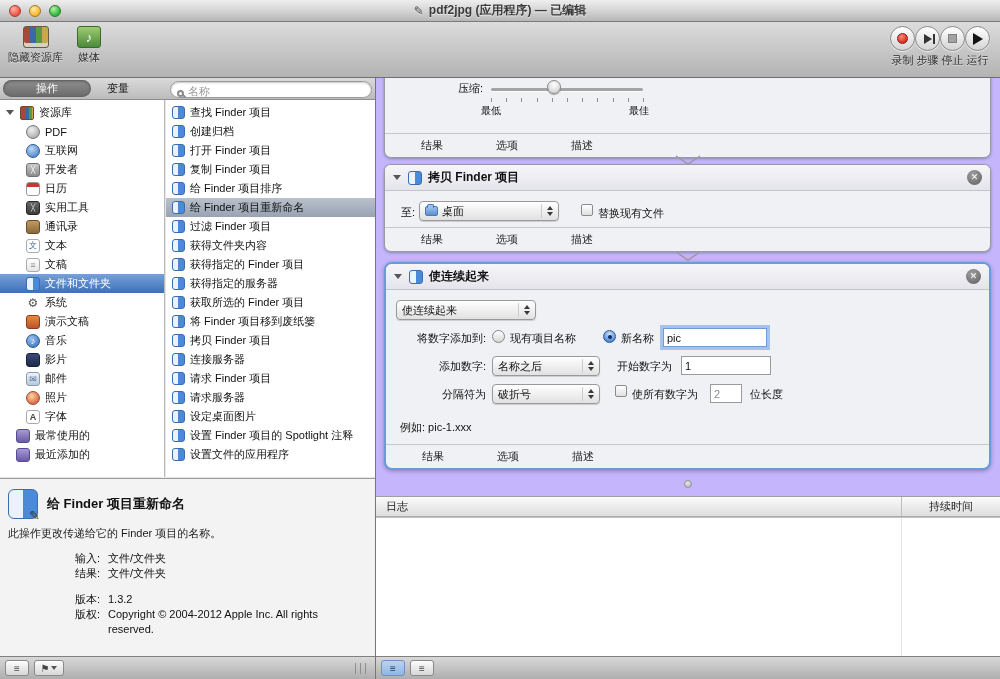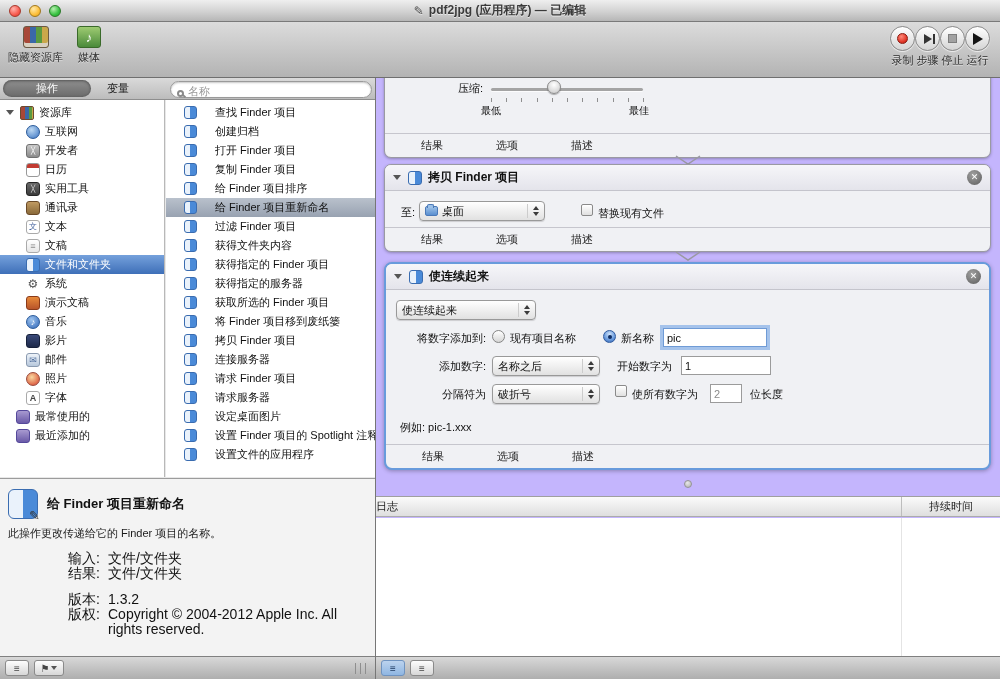--- a/index.html
+++ b/index.html
@@ -43,21 +43,21 @@
 .search-input::placeholder{color:#9a9a9a}
 
 .sidebar{position:absolute;top:100px;left:0;width:165px;height:377px;background:#fff;border-right:1px solid #b8b8b8;overflow:hidden;padding-top:3px}
 .actionlist{position:absolute;top:100px;left:166px;width:209px;height:377px;background:#fff;overflow:hidden;padding-top:3px}
 .vdiv{position:absolute;left:375px;top:78px;bottom:0;width:1px;background:#767676}
 
 .sb-row{height:19px;display:flex;align-items:center;gap:5px;padding-left:26px;white-space:nowrap;cursor:default}
 .sb-row.root{padding-left:6px}
 .sb-row.sel{background:linear-gradient(#75a1dc,#3e6fb8);color:#fff}
 .disc{width:0;height:0;border-left:4px solid transparent;border-right:4px solid transparent;border-top:5px solid #555;margin-right:1px;flex:0 0 auto}
-.ac-row{height:19px;display:flex;align-items:center;gap:18px;padding-left:18px;white-space:nowrap;overflow:hidden;cursor:default}
+.ac-row{height:19px;display:flex;align-items:center;gap:5px;padding-left:6px;white-space:nowrap;overflow:hidden;cursor:default}
 .ac-row.sel{background:linear-gradient(#b9c1cc,#98a2b1)}
 
 .ic{width:14px;height:14px;border-radius:3px;flex:0 0 auto;display:flex;align-items:center;justify-content:center;overflow:hidden}
 .ic.sm{width:13px;height:13px}
 .i-lib{background:linear-gradient(90deg,#a84838 0 4px,#3a68a8 4px 8px,#5a9a40 8px 11px,#caa84a 11px 14px);border:1px solid #6a4a30;border-radius:2px}
 .i-pdf{background:radial-gradient(circle at 38% 32%,#f0f0f0,#9a9a9a);border-radius:50%;border:1px solid #777}
 .i-net{background:radial-gradient(circle at 38% 32%,#bcd8f2,#3a74c2);border-radius:50%;border:1px solid #2a5a9a}
 .i-dev{background:linear-gradient(#c8c8c8,#8a8a8a);border:1px solid #707070}
 .i-dev::after{content:"╳";font-size:7px;color:#fff}
 .i-cal{background:linear-gradient(#c23b32 0 4px,#fff 4px);border:1px solid #999}
@@ -82,21 +82,21 @@
 .i-smart{background:linear-gradient(#a89ad0,#6a5aa8);border:1px solid #54489a}
 
 
 .descpanel{position:absolute;top:478px;left:0;width:375px;height:178px;background:#f3f3f3;border-top:1px solid #9c9c9c;overflow:hidden}
 .desc-head{display:flex;align-items:center;gap:9px;padding:10px 8px 2px 8px}
 .desc-icon{width:30px;height:30px;border-radius:6px;background:linear-gradient(90deg,#eaf2fb 0 50%,#4a8ad8 50%);border:1px solid #3a6cb0;position:relative;flex:0 0 auto}
 .desc-icon .pencil{position:absolute;right:-3px;bottom:-5px;font-size:13px;color:#333}
 .desc-title{font-size:13px;font-weight:bold}
 .desc-sum{margin:5px 8px 0 8px;font-size:11px;color:#1a1a1a}
 .desc-fields{margin-top:10px}
-.desc-row{display:flex;font-size:14px;line-height:15px}
+.desc-row{display:flex;font-size:11px;line-height:15px}
 .desc-row.gap{margin-top:11px}
 .dl{width:100px;text-align:right;margin-right:8px;flex:0 0 auto}
 .dv{max-width:252px}
 
 
 .statusbar{position:absolute;top:656px;height:23px;background:linear-gradient(#d8d8d8,#aeaeae);border-top:1px solid #808080;display:flex;align-items:center}
 .sb-left-bar{left:0;width:375px}
 .sb-right-bar{left:376px;width:624px}
 .mini-btn{width:24px;height:16px;margin-left:5px;border:1px solid #8a8a8a;border-radius:3px;background:linear-gradient(#fdfdfd,#d7d7d7);display:flex;align-items:center;justify-content:center;font-size:10px;color:#444;cursor:default}
 .mini-btn.active{background:linear-gradient(#bcd3ee,#8fb6e2);border-color:#6f93c0;color:#1f3a60}
@@ -143,21 +143,21 @@
 .tf.dim{color:#8a8a8a}
 
 
 .block.seq{top:184px;height:208px;border:2px solid #689bdc;border-radius:8px;box-shadow:0 1px 4px rgba(0,0,0,.3)}
 .block.seq .block-header{border-radius:6px 6px 0 0}
 .example{position:absolute;top:156px;left:14px;font-size:11px}
 
 
 .dimple{position:absolute;top:402px;left:calc(50% - 4px);width:8px;height:8px;border-radius:50%;background:radial-gradient(circle at 40% 30%,#e8e8e8,#b0b0b0);border:1px solid #949494}
 .log-header{position:absolute;top:418px;left:0;right:0;height:21px;background:linear-gradient(#fbfbfb,#dedede);border-top:1px solid #9f9f9f;border-bottom:1px solid #ababab;display:flex;align-items:center;font-size:11px;color:#222}
-.log-title{margin-left:0}
+.log-title{margin-left:10px}
 .log-col-div{position:absolute;left:525px;top:0;bottom:0;width:1px;background:#bdbdbd}
 .dur-col{position:absolute;left:526px;width:98px;text-align:center}
 .log-body{position:absolute;top:440px;left:0;right:0;bottom:0;background:#fff}
 .log-body-div{position:absolute;left:525px;top:0;bottom:0;width:1px;background:#e4e4e4}
 </style>
 </head>
 <body>
 
 <div id="app">
 
@@ -220,20 +220,24 @@
     <span class="mag"></span>
     <input class="search-input" placeholder="名称" style="">
   </div>
 
   <div class="sidebar">
     <div class="sb-row root">
       <span class="disc"></span>
       <span class="ic i-lib"></span>
       <span>资源库</span>
     </div>
+    <div class="sb-row">
+        <span class="ic i-pdf"></span>
+        <span>PDF</span>
+      </div>
     <div class="sb-row">
         <span class="ic i-net"></span>
         <span>互联网</span>
       </div>
     <div class="sb-row">
         <span class="ic i-dev"></span>
         <span>开发者</span>
       </div>
     <div class="sb-row">
         <span class="ic i-cal"></span>
@@ -437,21 +441,21 @@
       </svg>
 
     <div class="block copy">
       <div class="block-header">
         <span class="disc"></span>
         <span class="ic i-files"></span>
         <span class="block-title">拷贝 Finder 项目</span>
         <span class="close-btn"></span>
       </div>
       <span class="lbl" style="top:40px;left:16px">至:</span>
-      <div class="popup" style="top:36px;left:34px;width:126px">
+      <div class="popup" style="top:36px;left:34px;width:140px">
         <span class="folder-ic"></span>
         <span>桌面</span>
         <span class="pop-arrows">
             <span class="a-up"></span>
             <span class="a-dn"></span>
           </span>
       </div>
       <span class="cb" style="top:39px;left:196px"></span>
       <span class="lbl" style="top:41px;left:213px">替换现有文件</span>
       <div class="block-footer">

